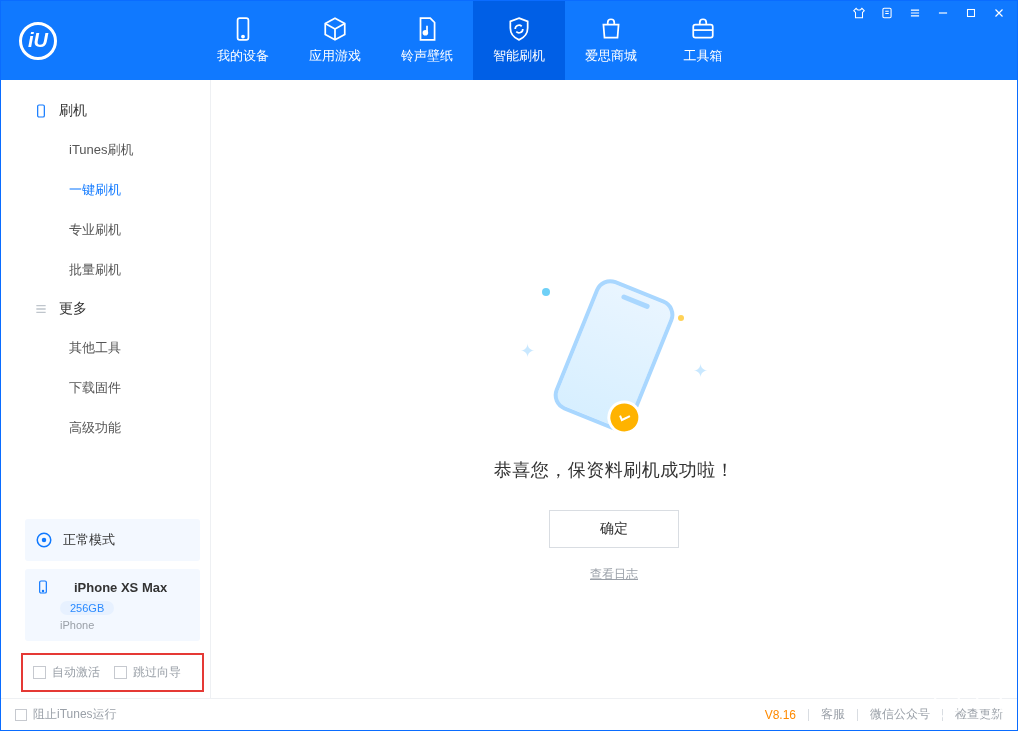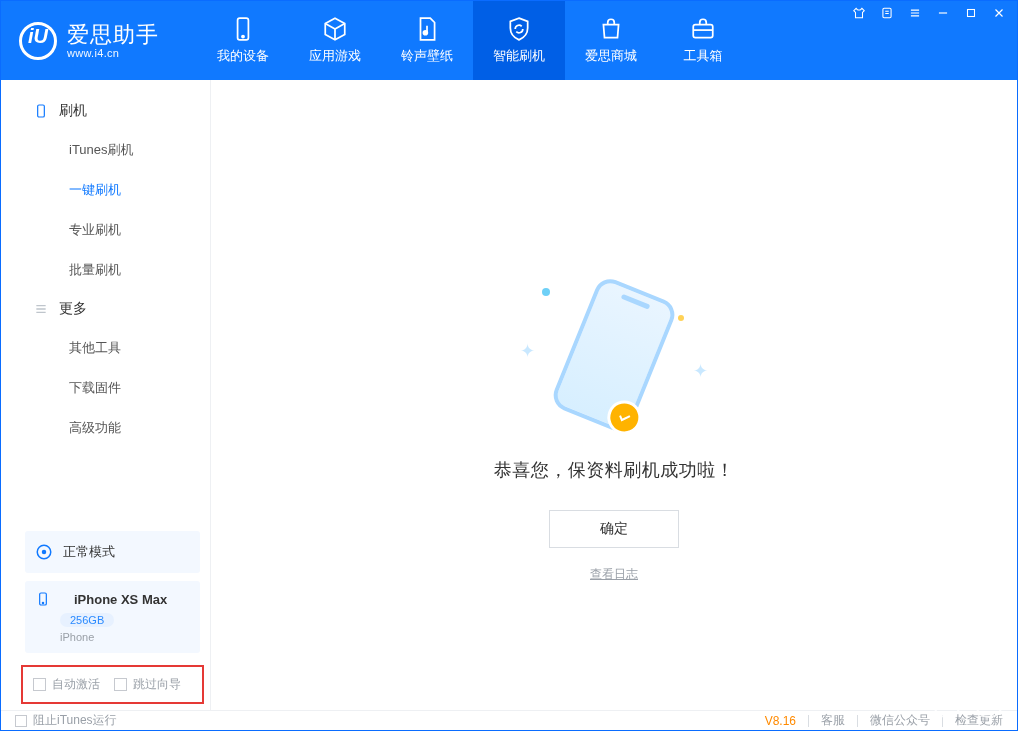--- a/index.html
+++ b/index.html
@@ -18,21 +18,21 @@
     display: flex; align-items: stretch;
     color: #fff;
   }
   .logo-block {
     display: flex; align-items: center;
     padding: 0 18px 0 18px; gap: 10px;
     width: 196px;
   }
   .logo-circle {
     width: 38px; height: 38px; border-radius: 50%;
-    border: 3px solid #fff; display: flex; align-items: flex-start; justify-content: center;
+    border: 3px solid #fff; display: flex; align-items: center; justify-content: center;
     font-size: 20px; font-weight: 600; font-style: italic;
   }
   .logo-text { display: flex; flex-direction: column; line-height: 1.15;}
   .logo-text .big { font-size: 22px; font-weight: 500; letter-spacing: 1px;}
   .logo-text .url { font-size: 11px; letter-spacing: .3px; opacity: .95;}
   .tabs { display: flex; }
   .tab {
     width: 92px;
     display: flex; flex-direction: column; align-items: center; justify-content: center;
     gap: 5px; font-size: 13px; cursor: pointer;
@@ -123,21 +123,21 @@
   .spark{position:absolute;color:#c9e8ff;font-size:18px;}
   .sp1{left:6px;top:60px;} .sp2{right:6px;top:80px;}
   .success-text{ margin-top:28px; font-size:18px; color:#333; letter-spacing:.5px;}
   .ok-btn{
     margin-top:28px; width:130px;height:38px;border:1px solid #d9dde2;background:#fff;
     font-size:14px;color:#333; cursor:pointer;
   }
   .view-log{margin-top:18px;font-size:12px;color:#9aa0a8;text-decoration:underline;cursor:pointer;}
   
   .footer{
-    height:20px;border-top:1px solid #eef0f3;
+    height:32px;border-top:1px solid #eef0f3;
     display:flex;align-items:center;
     font-size:12px;color:#9aa0a8;
     padding:0 14px;
   }
   .footer .left{display:flex;align-items:center;gap:6px;}
   .footer .left .box{width:12px;height:12px;border:1px solid #c6c9cf;background:#fff;}
   .footer .right{margin-left:auto;display:flex;align-items:center;gap:12px;}
   .footer .ver{color:#ff8a00;}
   .footer .divider{width:1px;height:12px;background:#d9dde2;}
   .footer .lnk{cursor:pointer;}
@@ -145,24 +145,20 @@
 </head>
 <body>
 
 <div class="window">
 
   <div class="header">
     <div class="logo-block">
       <div class="logo-circle">
           <span>iU</span>
         </div>
-      <div class="logo-text">
-        <span class="big">爱思助手</span>
-        <span class="url">www.i4.cn</span>
-      </div>
     </div>
 
     <div class="tabs">
       <div class="tab">
         <svg viewBox="0 0 24 24" fill="none" stroke="#fff" stroke-width="1.6">
             <rect x="7" y="2" width="10" height="20" rx="2"></rect>
             <circle cx="12" cy="19" r="1" fill="#fff"></circle>
           </svg>
         <span class="tab-label">我的设备</span>
       </div>

